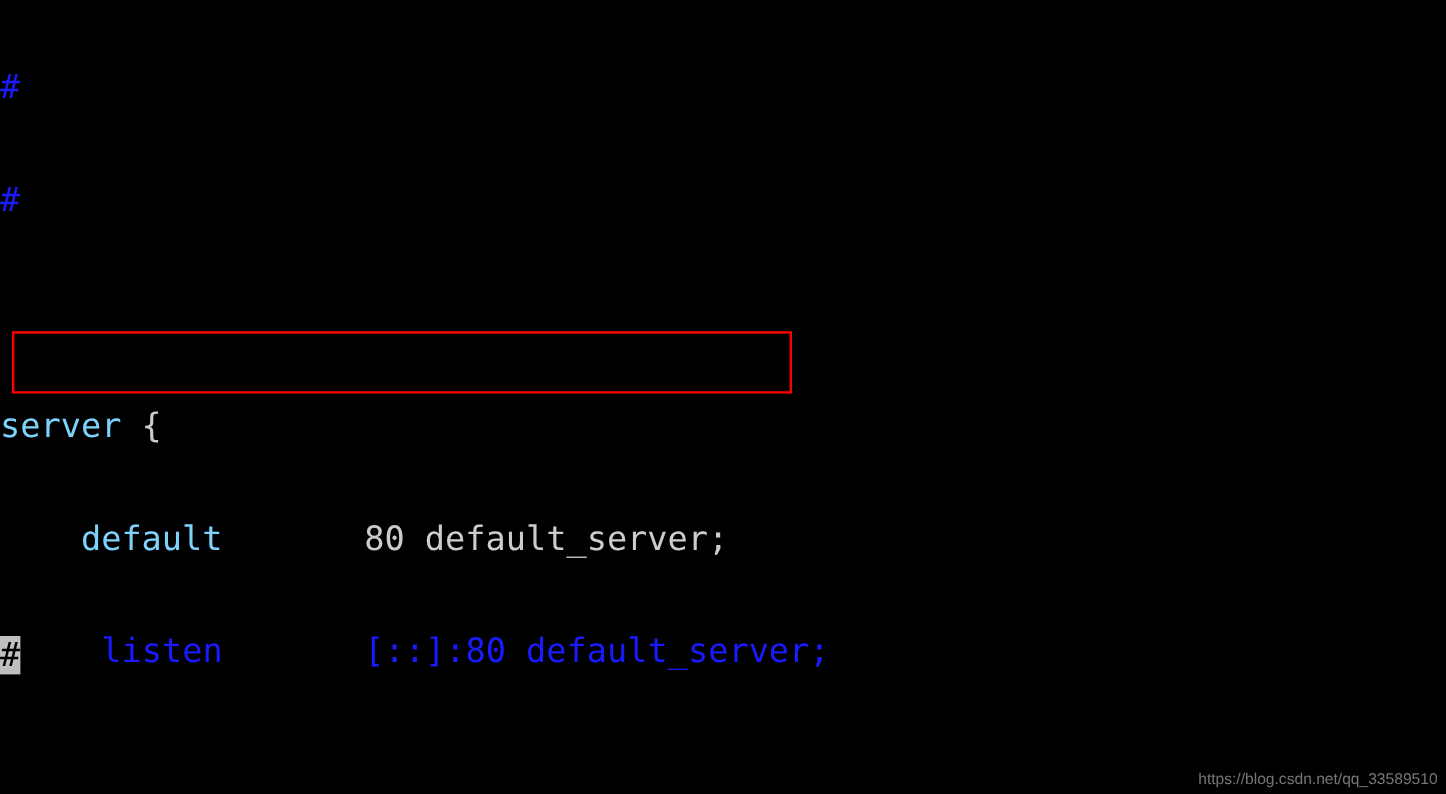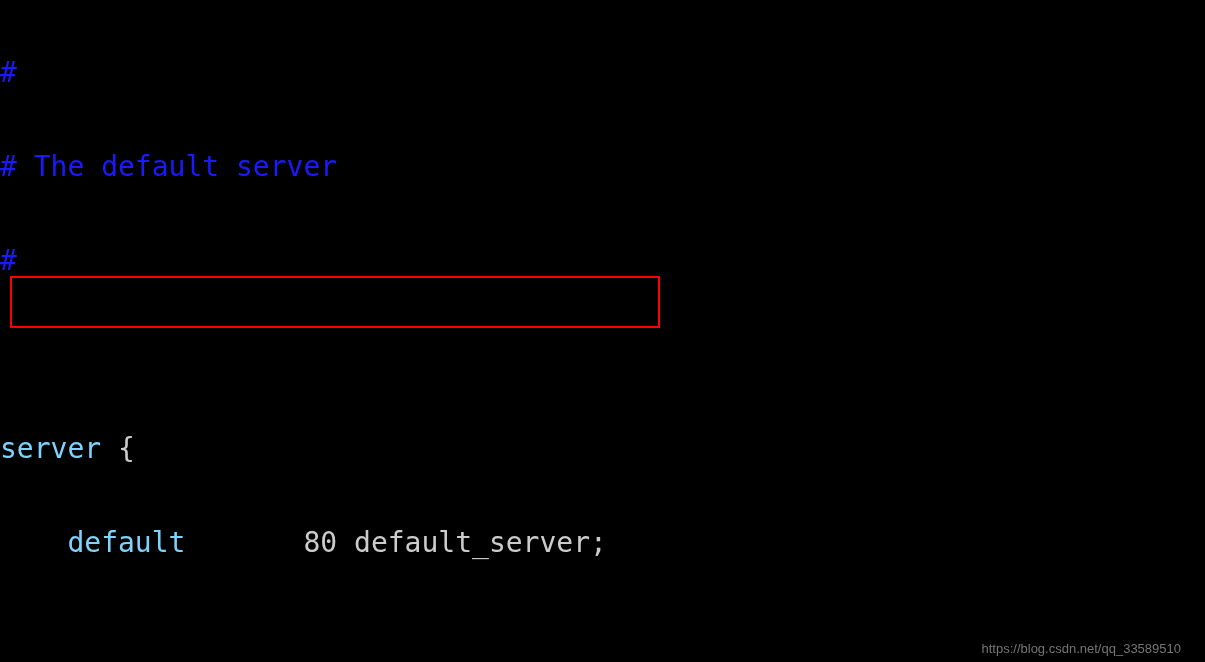--- a/index.html
+++ b/index.html
@@ -40,38 +40,38 @@
     height: 32px;
     background: #bfbfbf;
     color: #000;
     vertical-align: -3px;
     line-height: 32px;
     text-align: center;
     font-size: 28px;
   }
   .watermark {
     position: absolute;
-    right: 24px;
+    right: 7px;
     bottom: 6px;
     font-family: Arial, sans-serif;
     font-size: 13px;
     color: #8a8a8a;
     opacity: 0.85;
   }
 </style>
 </head>
 <body>
 
 <div class="editor">
 <span class="ln"><span class="comment">#</span></span>
-<span class="ln"><span class="comment"># The default server</span></span>
 <span class="ln"><span class="comment">#</span></span>
 <span class="ln"> </span>
 <span class="ln"><span class="kw">server</span><span class="brace"> {</span></span>
 <span class="ln"><span>    </span><span class="kw">default</span><span class="txt">       80 default_server;</span></span>
+<span class="ln"><span class="cursor-block">#</span><span class="comment">    listen       [::]:80 default_server;</span></span>
 
 
 
 
 
 
 
 <div class="highlight-box"></div>
 </div>
 

